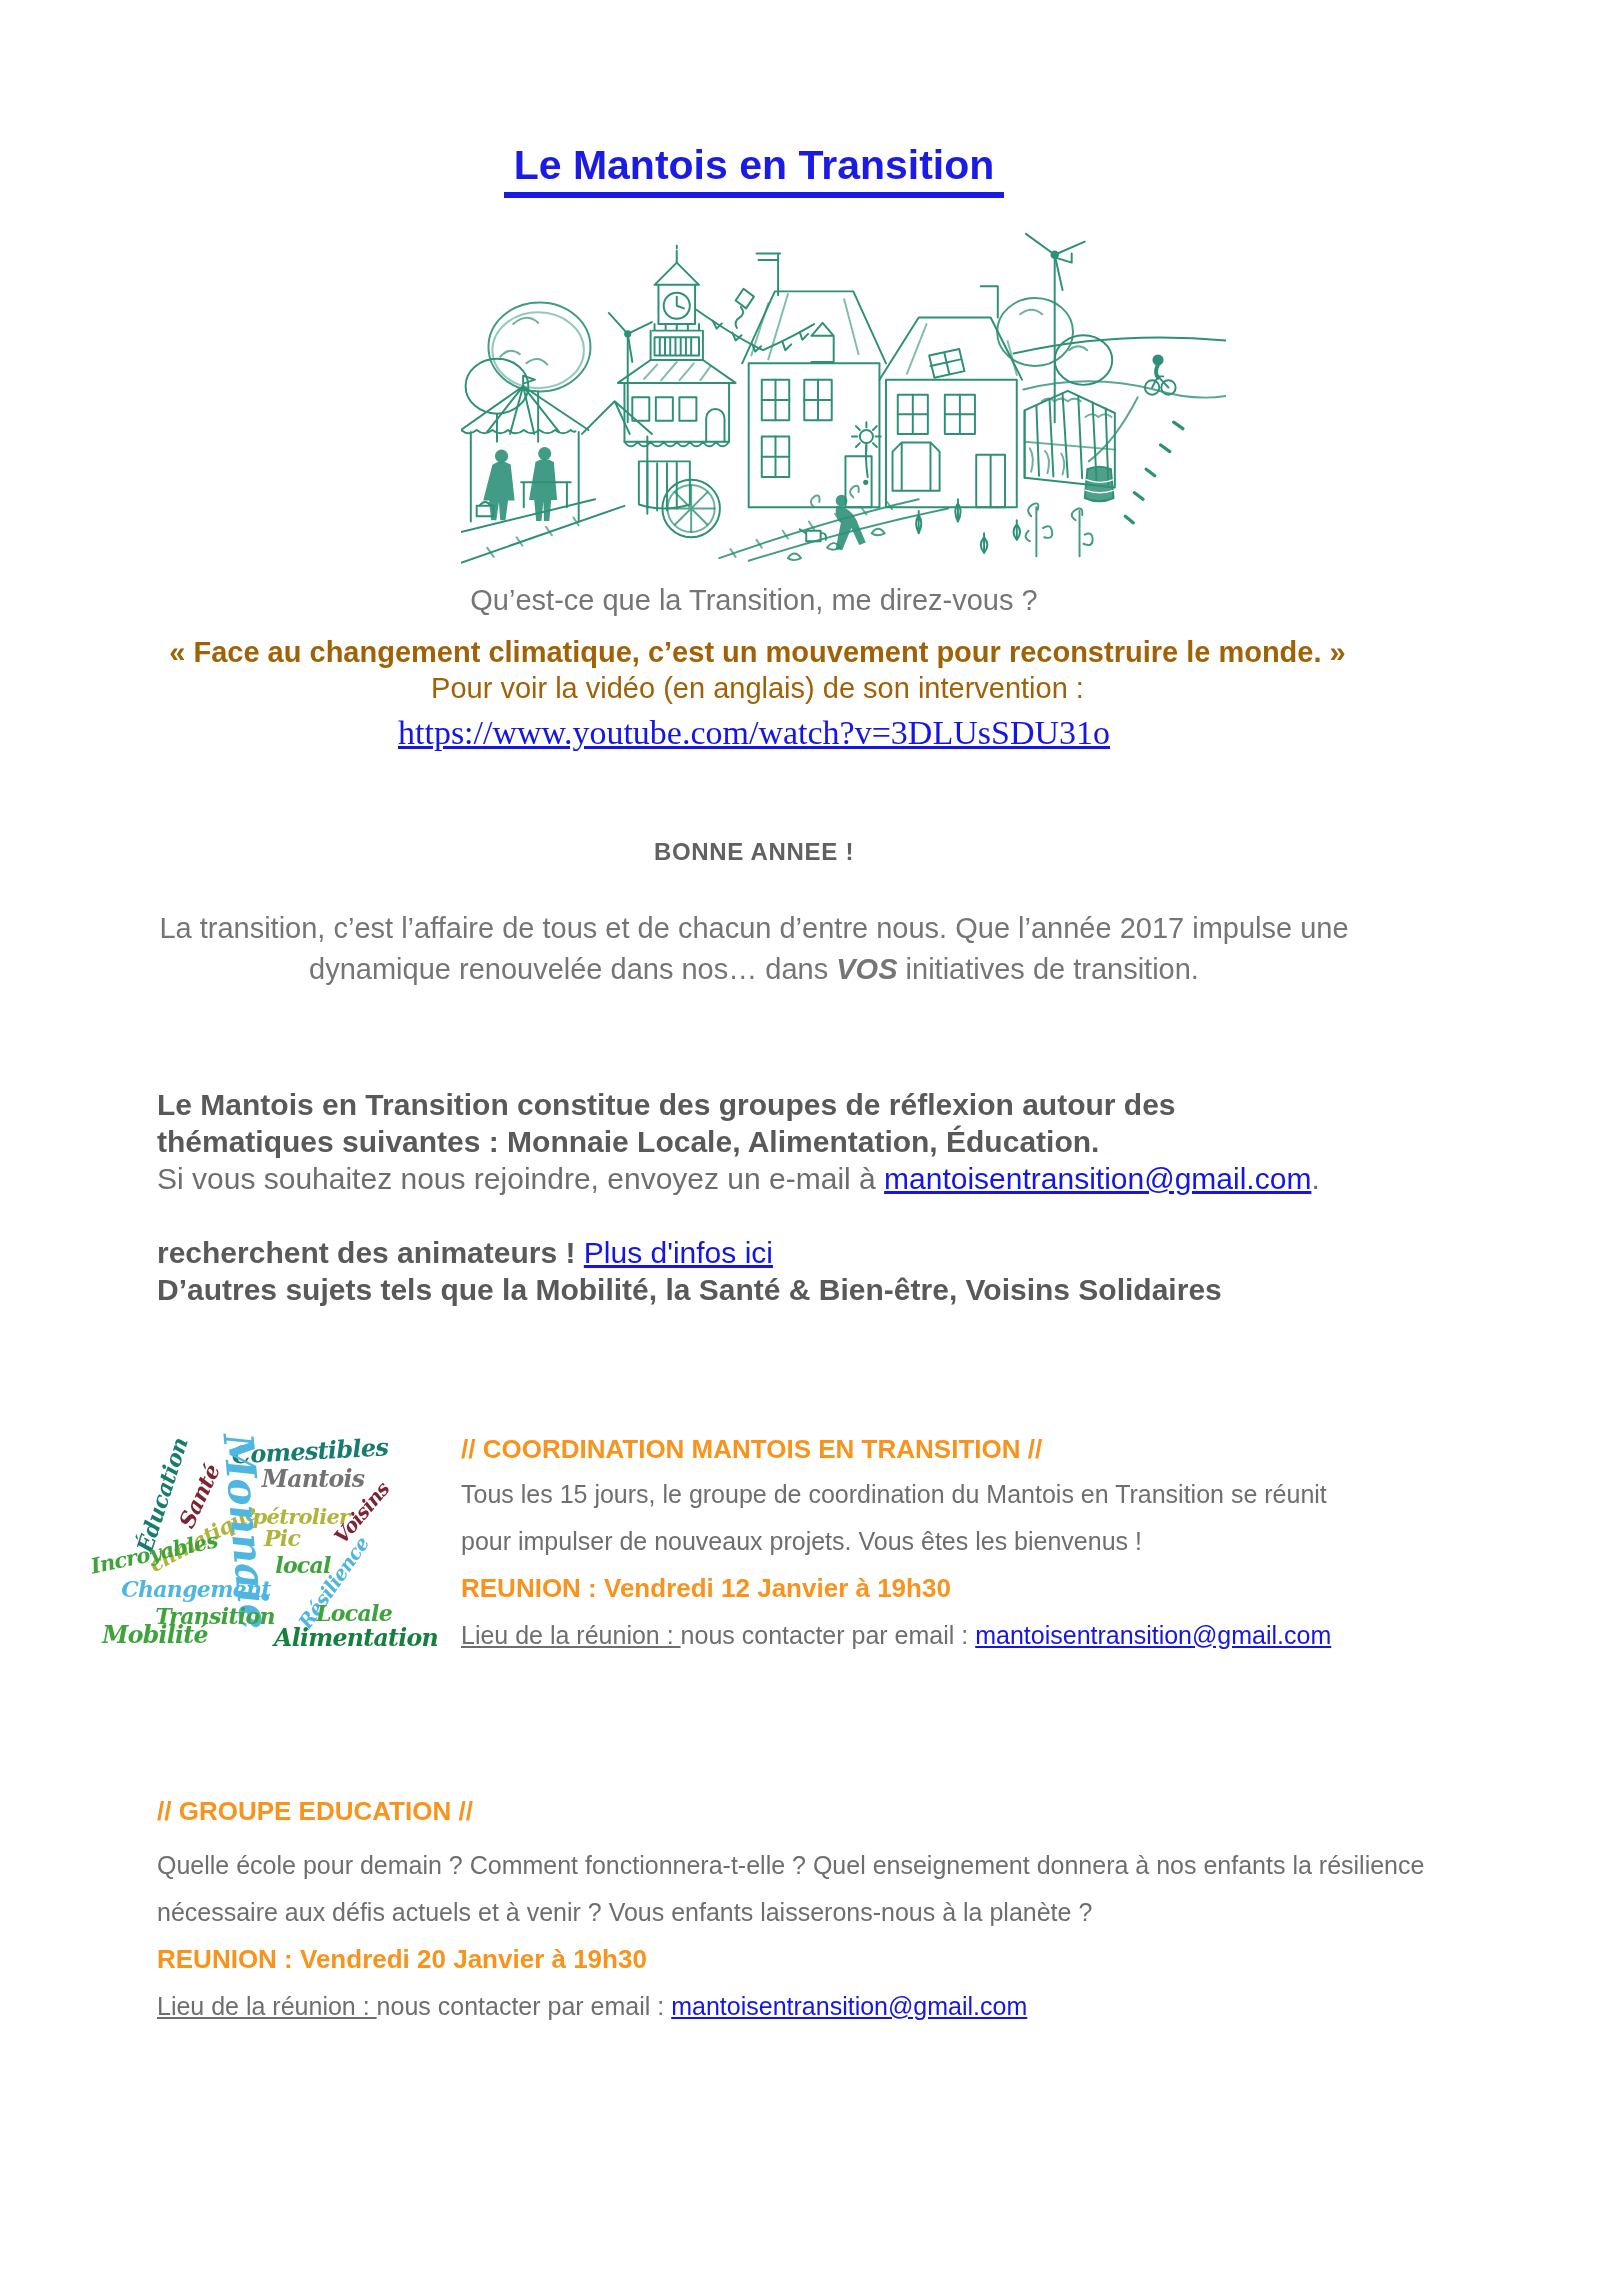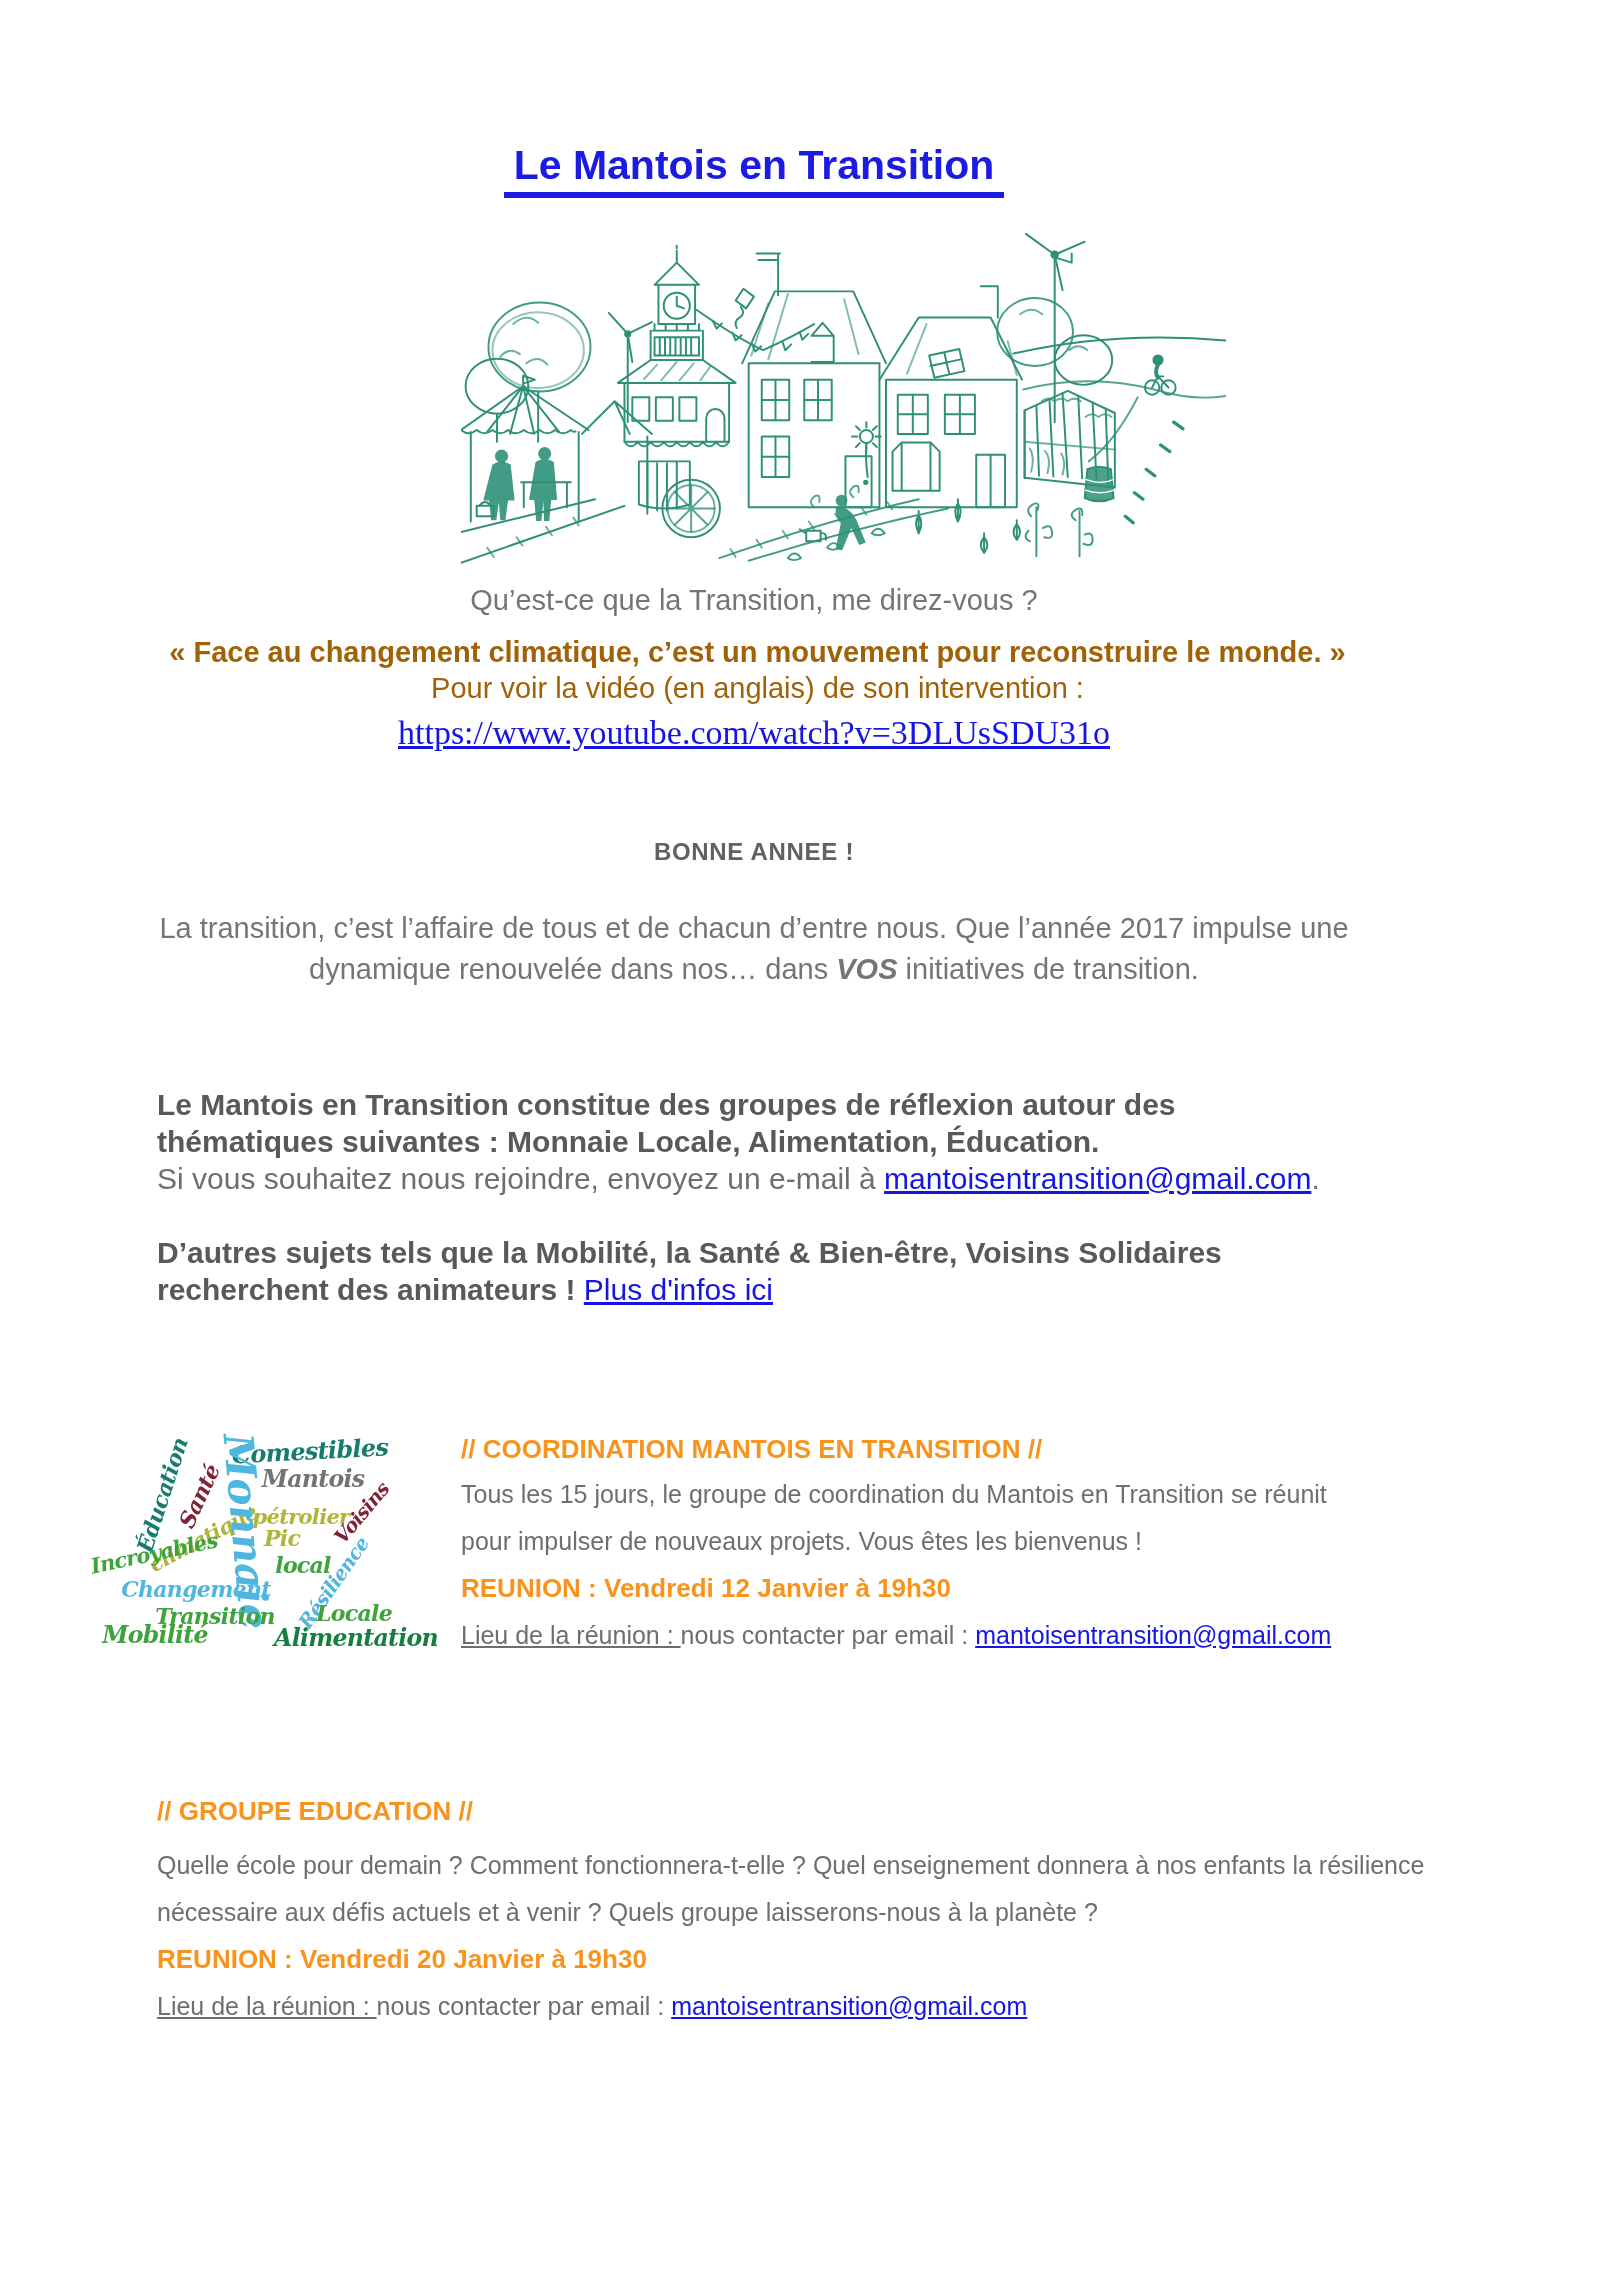--- a/index.html
+++ b/index.html
@@ -251,22 +251,22 @@
   <div class="greeting">
     <div>La transition, c’est l’affaire de tous et de chacun d’entre nous. Que l’année 2017 impulse une</div>
     <div><span>dynamique renouvelée dans nos… dans </span><span class="vos">VOS</span><span> initiatives de transition.</span></div>
   </div>
 
   <div class="groups">
     <div class="row b">Le Mantois en Transition constitue des groupes de réflexion autour des</div>
     <div class="row b">thématiques suivantes : Monnaie Locale, Alimentation, Éducation.</div>
     <div class="row r"><span>Si vous souhaitez nous rejoindre, envoyez un e-mail à </span><a class="link">mantoisentransition@gmail.com</a><span>.</span></div>
     <div class="others">
+      <div class="row"><span class="b">recherchent des animateurs ! </span><a class="link">Plus d'infos ici</a></div>
       <div class="row b">D’autres sujets tels que la Mobilité, la Santé &amp; Bien-être, Voisins Solidaires</div>
-      <div class="row"><span class="b">recherchent des animateurs ! </span><a class="link">Plus d'infos ici</a></div>
     </div>
   </div>
 
   <div class="cloud">
       <span class="cloud-word" style="left: 64px; top: 72px; font-size: 22px; color: rgb(23, 123, 110); transform: translate(-50%, -50%) rotate(-72deg);">Éducation</span>
       <span class="cloud-word" style="left: 212px; top: 28px; font-size: 24px; color: rgb(23, 123, 110); transform: translate(-50%, -50%) rotate(-3deg);">Comestibles</span>
       <span class="cloud-word" style="left: 215px; top: 56px; font-size: 23.6px; color: #737373; transform: translate(-50%, -50%) rotate(0deg);">Mantois</span>
       <span class="cloud-word" style="left: 101px; top: 73px; font-size: 22px; color: rgb(124, 36, 51); transform: translate(-50%, -50%) rotate(-65deg);">Santé</span>
       <span class="cloud-word" style="left: 203px; top: 93px; font-size: 21px; color: rgb(175, 180, 59); transform: translate(-50%, -50%) rotate(0deg);">pétrolier</span>
       <span class="cloud-word" style="left: 264px; top: 90px; font-size: 19.6px; color: rgb(124, 36, 51); transform: translate(-50%, -50%) rotate(-50deg);">Voisins</span>
@@ -290,20 +290,20 @@
       <div class="row">pour impulser de nouveaux projets. Vous êtes les bienvenus !</div>
       <div class="row meeting">REUNION : Vendredi 12 Janvier à 19h30</div>
       <div class="row"><span class="u-label">Lieu de la réunion : </span><span>nous contacter par email : </span><a class="link">mantoisentransition@gmail.com</a></div>
     </div>
   </div>
 
   <div class="section edu">
     <div class="hdr">// GROUPE EDUCATION //</div>
     <div class="rows">
       <div class="row">Quelle école pour demain ? Comment fonctionnera-t-elle ? Quel enseignement donnera à nos enfants la résilience</div>
-      <div class="row">nécessaire aux défis actuels et à venir ? Quels groupe laisserons-nous à la planète ?</div>
+      <div class="row">nécessaire aux défis actuels et à venir ? Vous enfants laisserons-nous à la planète ?</div>
       <div class="row meeting">REUNION : Vendredi 20 Janvier à 19h30</div>
       <div class="row"><span class="u-label">Lieu de la réunion : </span><span>nous contacter par email : </span><a class="link">mantoisentransition@gmail.com</a></div>
     </div>
   </div>
 
 </div>
 
 
 </body></html>

